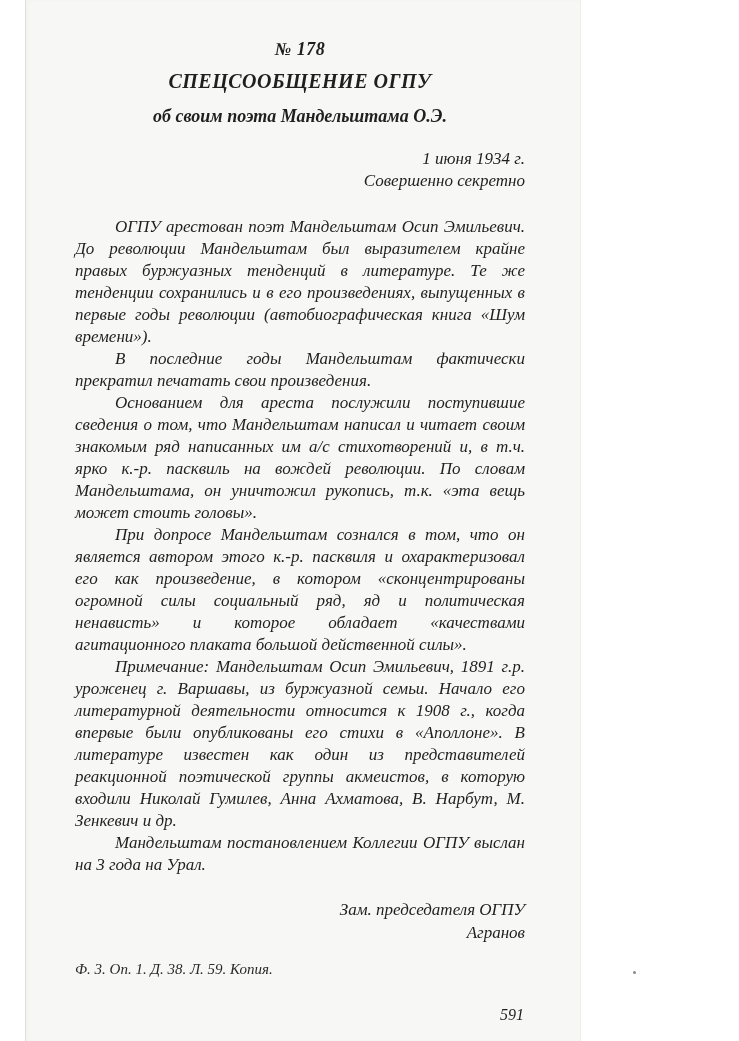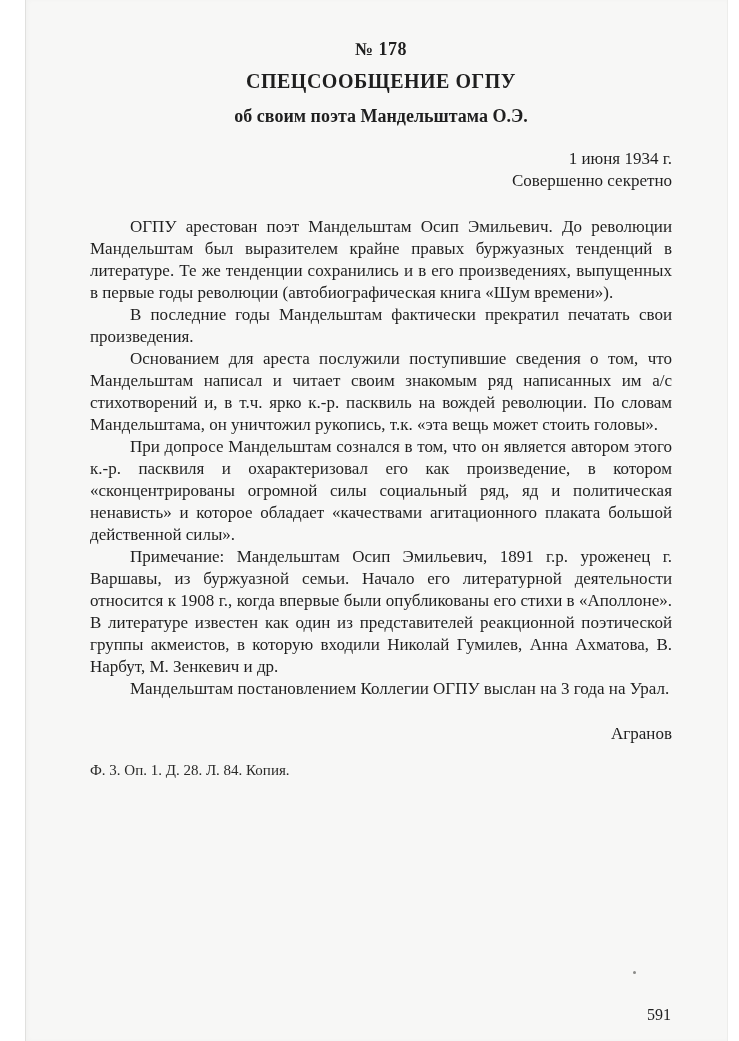--- a/index.html
+++ b/index.html
@@ -11,26 +11,27 @@
     position: relative;
     width: 739px; height: 1041px;
     background: #ffffff;
     overflow: hidden;
     font-family: "Liberation Serif", "DejaVu Serif", serif;
     color: #1f1f1f;
   }
   .page {
     position: absolute;
     left: 25px; top: 0;
-    width: 703px; height: 1041px;
+    width: 556px; height: 1041px;
     background: #f7f7f6;
     border-left: 1px solid #e0e0de;
     border-right: 1px solid #ededeb;
-    padding: 0 55px 0 64px;
+    padding: 0 55px 0 49px;
     box-shadow: inset 2px 0 4px rgba(0,0,0,0.025);
+    font-style: italic;
   }
   .doc-number {
     margin-top: 38px;
     text-align: center;
     font-weight: 700;
     font-size: 18px;
     line-height: 22px;
     letter-spacing: 0.5px;
   }
   .doc-title {
@@ -121,23 +122,24 @@
     <div class="body-text">
       <p>ОГПУ арестован поэт Мандельштам Осип Эмильевич. До революции Мандельштам был выразителем крайне правых буржуазных тенденций в литературе. Те же тенденции сохранились и в его произведениях, выпущенных в первые годы революции (автобиографическая книга «Шум времени»).</p>
       <p>В последние годы Мандельштам фактически прекратил печатать свои произведения.</p>
       <p>Основанием для ареста послужили поступившие сведения о том, что Мандельштам написал и читает своим знакомым ряд написанных им а/с стихотворений и, в т.ч. ярко к.-р. пасквиль на вождей революции. По словам Мандельштама, он уничтожил рукопись, т.к. «эта вещь может стоить головы».</p>
       <p>При допросе Мандельштам сознался в том, что он является автором этого к.-р. пасквиля и охарактеризовал его как произведение, в котором «сконцентрированы огромной силы социальный ряд, яд и политическая ненависть» и которое обладает «качествами агитационного плаката большой действенной силы».</p>
       <p>Примечание: Мандельштам Осип Эмильевич, 1891 г.р. уроженец г. Варшавы, из буржуазной семьи. Начало его литературной деятельности относится к 1908 г., когда впервые были опубликованы его стихи в «Аполлоне». В литературе известен как один из представителей реакционной поэтической группы акмеистов, в которую входили Николай Гумилев, Анна Ахматова, В. Нарбут, М. Зенкевич и др.</p>
       <p>Мандельштам постановлением Коллегии ОГПУ выслан на 3 года на Урал.</p>
     </div>
 
     <div class="signature">
+      <div>Зам. председателя ОГПУ</div>
       <div>Агранов</div>
     </div>
 
-    <div class="archive">Ф. 3. Оп. 1. Д. 28. Л. 84. Копия.</div>
+    <div class="archive">Ф. 3. Оп. 1. Д. 38. Л. 59. Копия.</div>
 
     <div class="speck"></div>
 
     <div class="page-number">591</div>
 
   </div>
 </div>
 
 </body></html>

